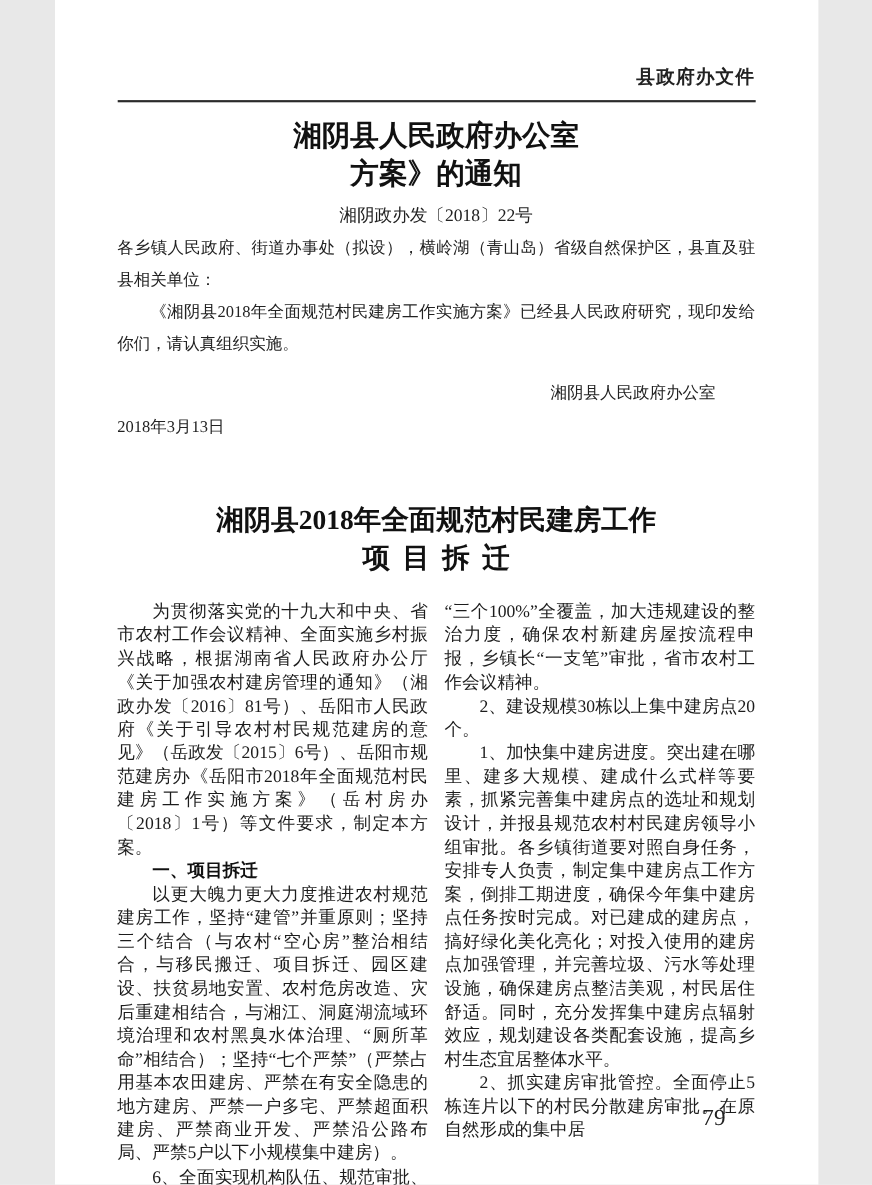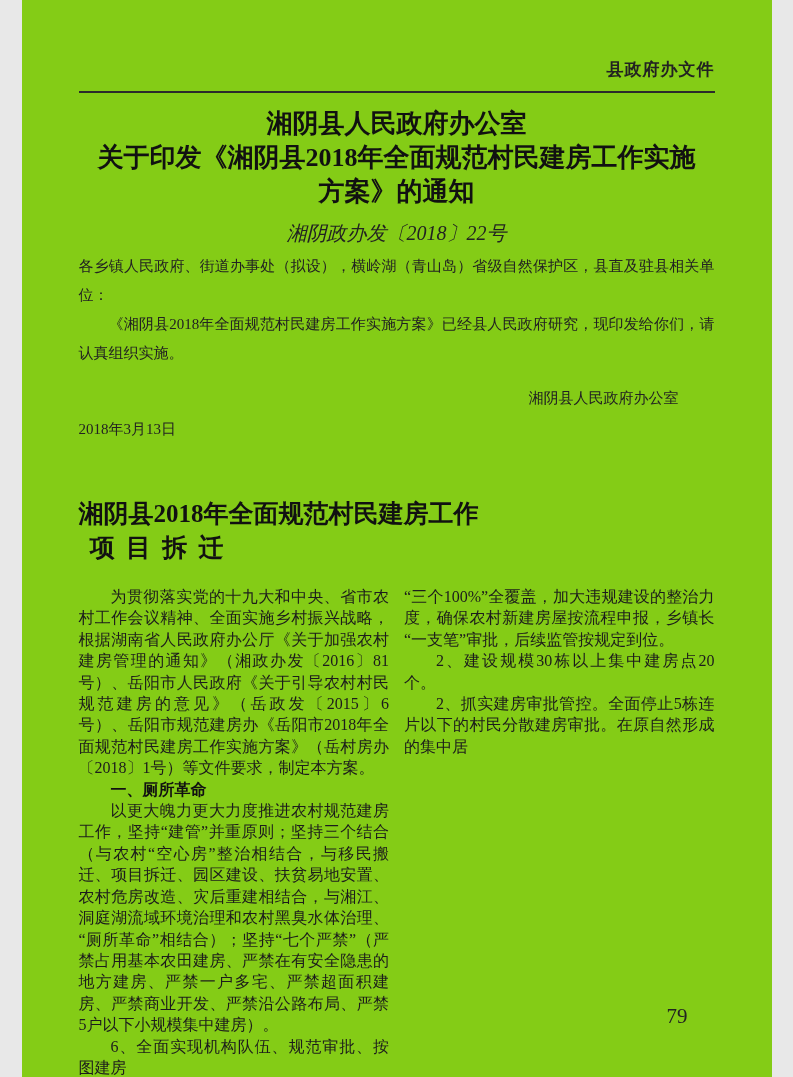--- a/index.html
+++ b/index.html
@@ -2,24 +2,24 @@
 <html lang="zh"><head>
 <meta charset="utf-8">
 <style>
   html, body {
     margin: 0;
     padding: 0;
     background: #e8e8e8;
   }
   .page {
     position: relative;
-    width: 750px;
+    width: 694px;
     height: 1077px;
     margin: 0 auto;
-    background: #84cc16;
+    background: #ffffff;
     color: #1e1e1e;
     overflow: hidden;
     font-family: "Liberation Serif", serif;
   }
   .content {
     padding: 0 57px;
   }
   
   .doc-header {
     padding-top: 58px;
@@ -42,23 +42,22 @@
     margin: 14px 0 0 0;
     text-align: center;
     font-weight: 700;
     font-size: 26px;
     line-height: 34px;
     color: #111;
   }
   .doc-number {
     margin-top: 11px;
     text-align: center;
-    font-size: 20px;
+    font-size: 16px;
     color: #222;
-    font-style: italic;
   }
   
   .notice-body {
     margin-top: 5px;
     font-size: 15px;
     line-height: 29px;
     text-align: justify;
     color: #222;
   }
   .notice-body p { margin: 0; }
@@ -68,21 +67,21 @@
     margin-top: 15px;
     font-size: 15px;
     line-height: 31px;
     color: #222;
   }
   .sig-name  { text-align: right; padding-right: 36px; }
   .sig-date  { padding-right: 74px; }
   
   .plan-title {
     margin: 52px 0 0 0;
-    text-align: left;
+    text-align: center;
     font-weight: 700;
     font-size: 25px;
     line-height: 34px;
     color: #111;
   }
   .plan-title .spaced { letter-spacing: 0.45em; text-indent: 0.45em; }
   
   .columns {
     display: flex;
     gap: 15px;
@@ -123,21 +122,20 @@
   <div class="content">
 
     <header class="doc-header">
       <div class="header-label">县政府办文件</div>
       <hr class="header-rule">
     </header>
 
     <section>
       <h1 class="notice-title">
         <div>湘阴县人民政府办公室</div>
-        <div>关于印发《湘阴县2018年全面规范村民建房工作实施</div>
         <div>方案》的通知</div>
       </h1>
 
       <div class="doc-number">湘阴政办发〔2018〕22号</div>
 
       <div class="notice-body">
         <p>各乡镇人民政府、街道办事处（拟设），横岭湖（青山岛）省级自然保护区，县直及驻县相关单位：</p>
         <p class="indented">《湘阴县2018年全面规范村民建房工作实施方案》已经县人民政府研究，现印发给你们，请认真组织实施。</p>
       </div>
 
@@ -149,27 +147,28 @@
 
     <section>
       <h2 class="plan-title">
         <div>湘阴县2018年全面规范村民建房工作</div>
         <div class="spaced">项目拆迁</div>
       </h2>
 
       <div class="columns">
         <div class="column">
             <p class="col-para">为贯彻落实党的十九大和中央、省市农村工作会议精神、全面实施乡村振兴战略，根据湖南省人民政府办公厅《关于加强农村建房管理的通知》（湘政办发〔2016〕81号）、岳阳市人民政府《关于引导农村村民规范建房的意见》（岳政发〔2015〕6号）、岳阳市规范建房办《岳阳市2018年全面规范村民建房工作实施方案》（岳村房办〔2018〕1号）等文件要求，制定本方案。</p>
-            <h3 class="col-heading">一、厕所革命</h3>
+            <h3 class="col-heading">一、项目拆迁</h3>
             <p class="col-para">以更大魄力更大力度推进农村规范建房工作，坚持“建管”并重原则；坚持三个结合（与农村“空心房”整治相结合，与移民搬迁、项目拆迁、园区建设、扶贫易地安置、农村危房改造、灾后重建相结合，与湘江、洞庭湖流域环境治理和农村黑臭水体治理、“厕所革命”相结合）；坚持“七个严禁”（严禁占用基本农田建房、严禁在有安全隐患的地方建房、严禁一户多宅、严禁超面积建房、严禁商业开发、严禁沿公路布局、严禁5户以下小规模集中建房）。</p>
             <p class="col-para">6、全面实现机构队伍、规范审批、按图建房</p>
           </div>
         <div class="column">
-            <p class="col-para no-indent">“三个100%”全覆盖，加大违规建设的整治力度，确保农村新建房屋按流程申报，乡镇长“一支笔”审批，后续监管按规定到位。</p>
+            <p class="col-para no-indent">“三个100%”全覆盖，加大违规建设的整治力度，确保农村新建房屋按流程申报，乡镇长“一支笔”审批，省市农村工作会议精神。</p>
             <p class="col-para">2、建设规模30栋以上集中建房点20个。</p>
+            <p class="col-para">1、加快集中建房进度。突出建在哪里、建多大规模、建成什么式样等要素，抓紧完善集中建房点的选址和规划设计，并报县规范农村村民建房领导小组审批。各乡镇街道要对照自身任务，安排专人负责，制定集中建房点工作方案，倒排工期进度，确保今年集中建房点任务按时完成。对已建成的建房点，搞好绿化美化亮化；对投入使用的建房点加强管理，并完善垃圾、污水等处理设施，确保建房点整洁美观，村民居住舒适。同时，充分发挥集中建房点辐射效应，规划建设各类配套设施，提高乡村生态宜居整体水平。</p>
             <p class="col-para">2、抓实建房审批管控。全面停止5栋连片以下的村民分散建房审批。在原自然形成的集中居</p>
           </div>
       </div>
     </section>
 
   </div>
 
   <div class="page-number">79</div>
 </div>
 

